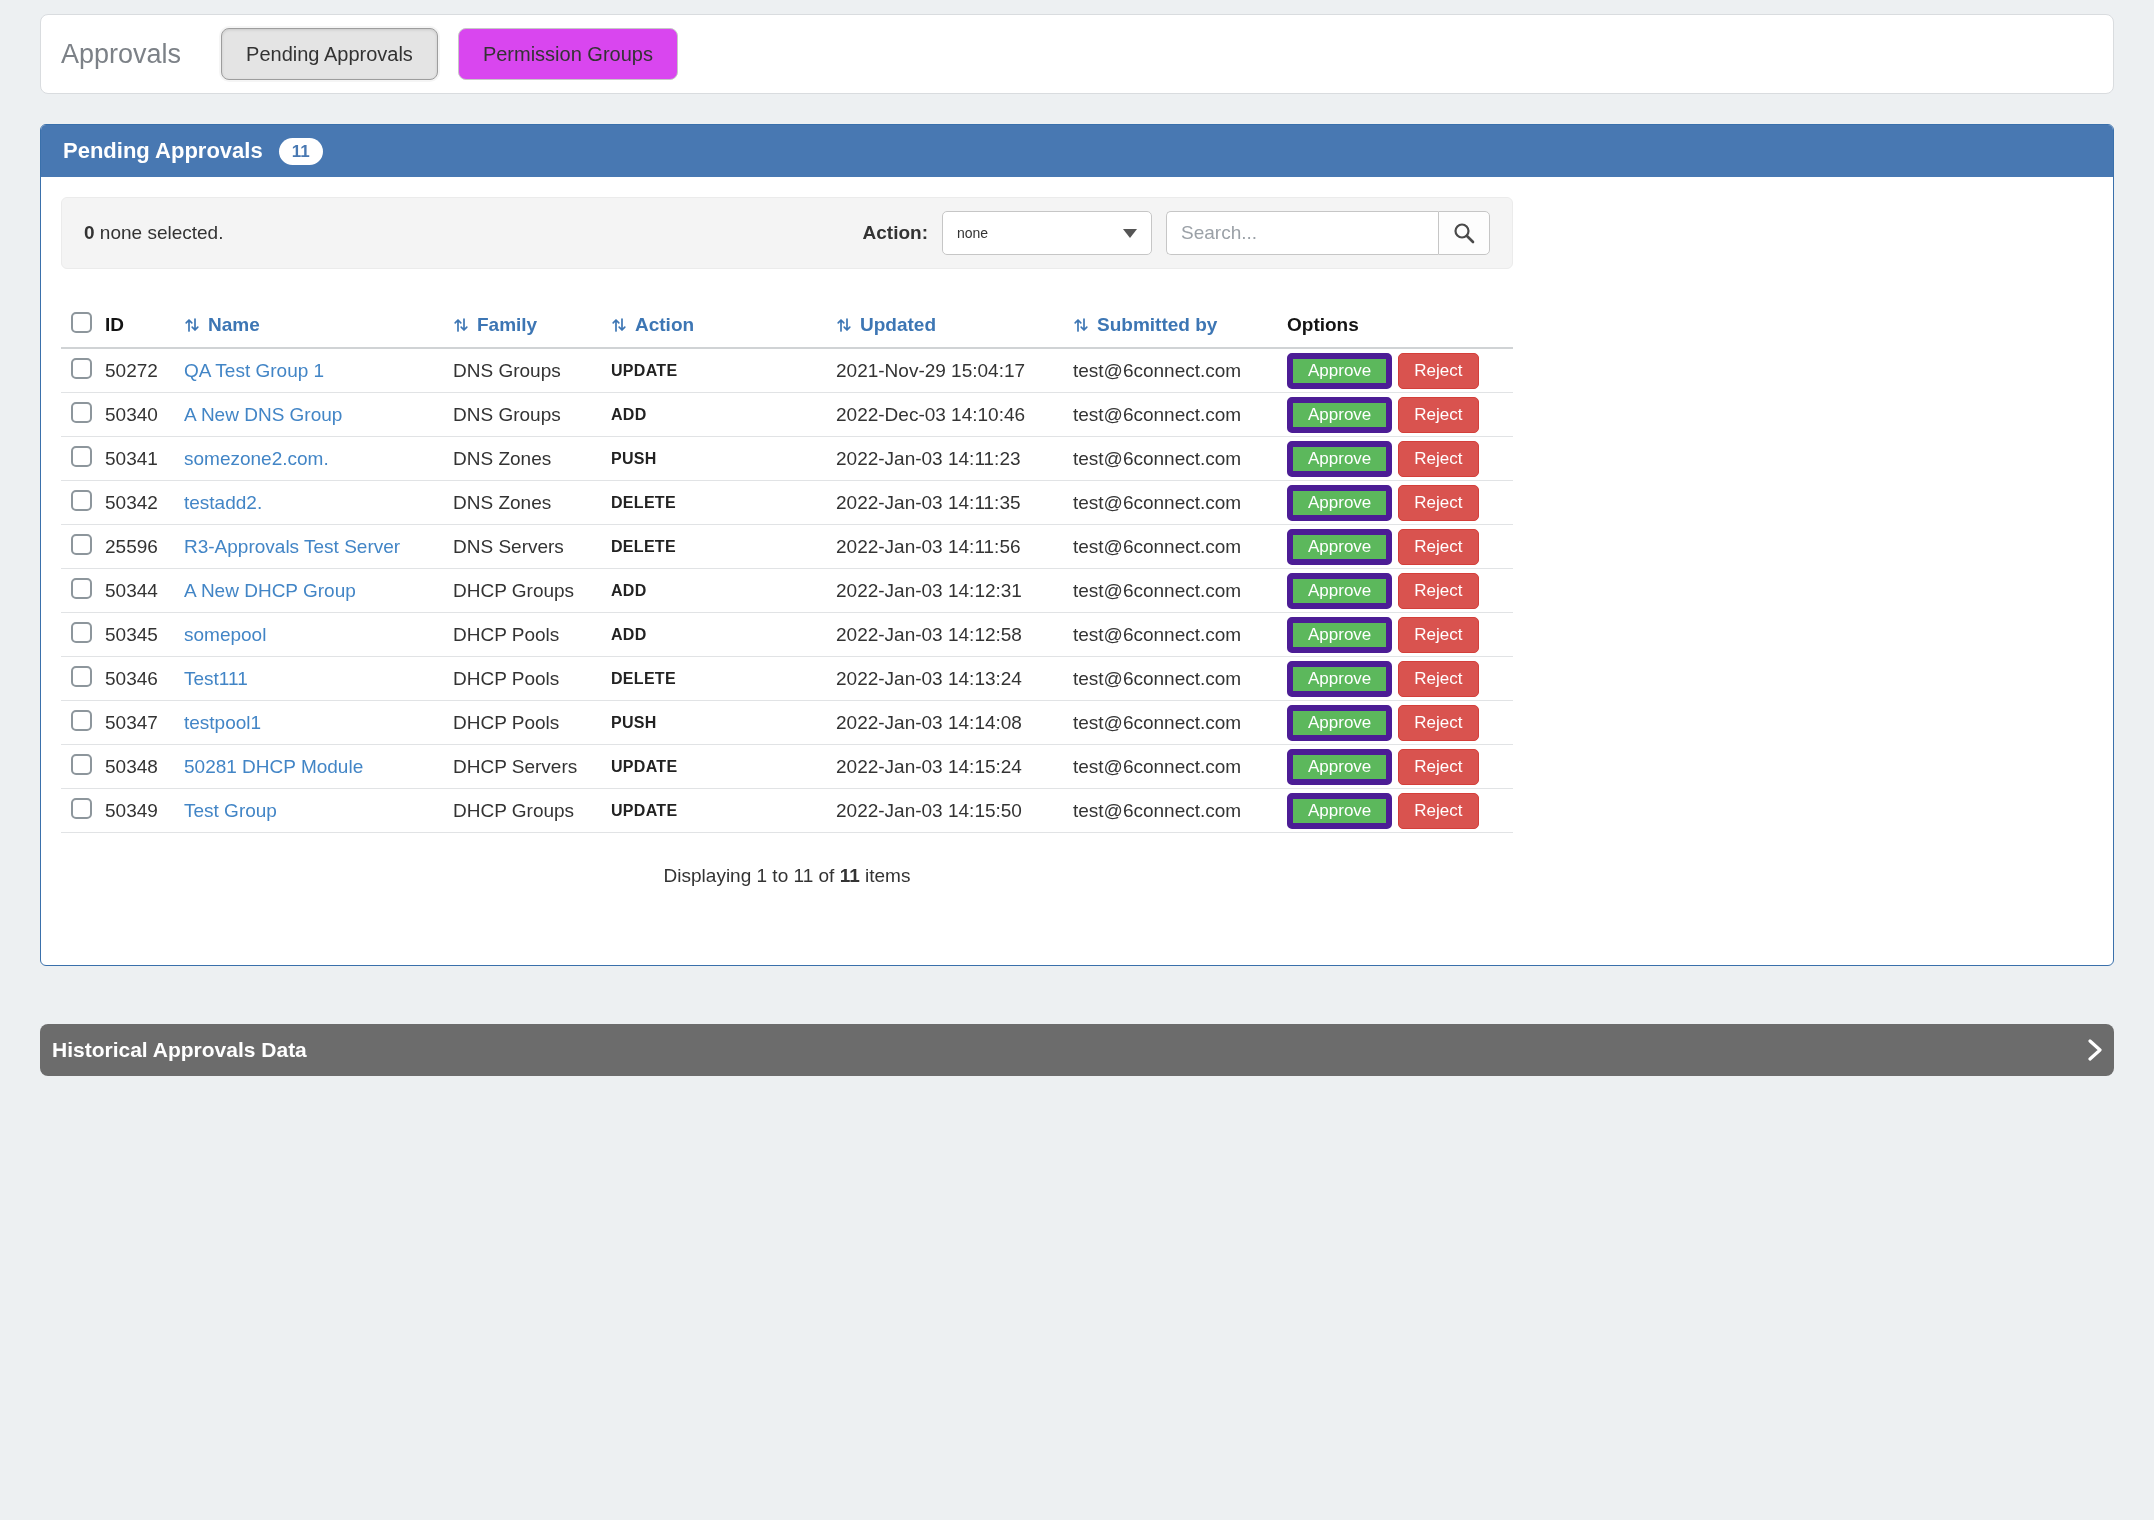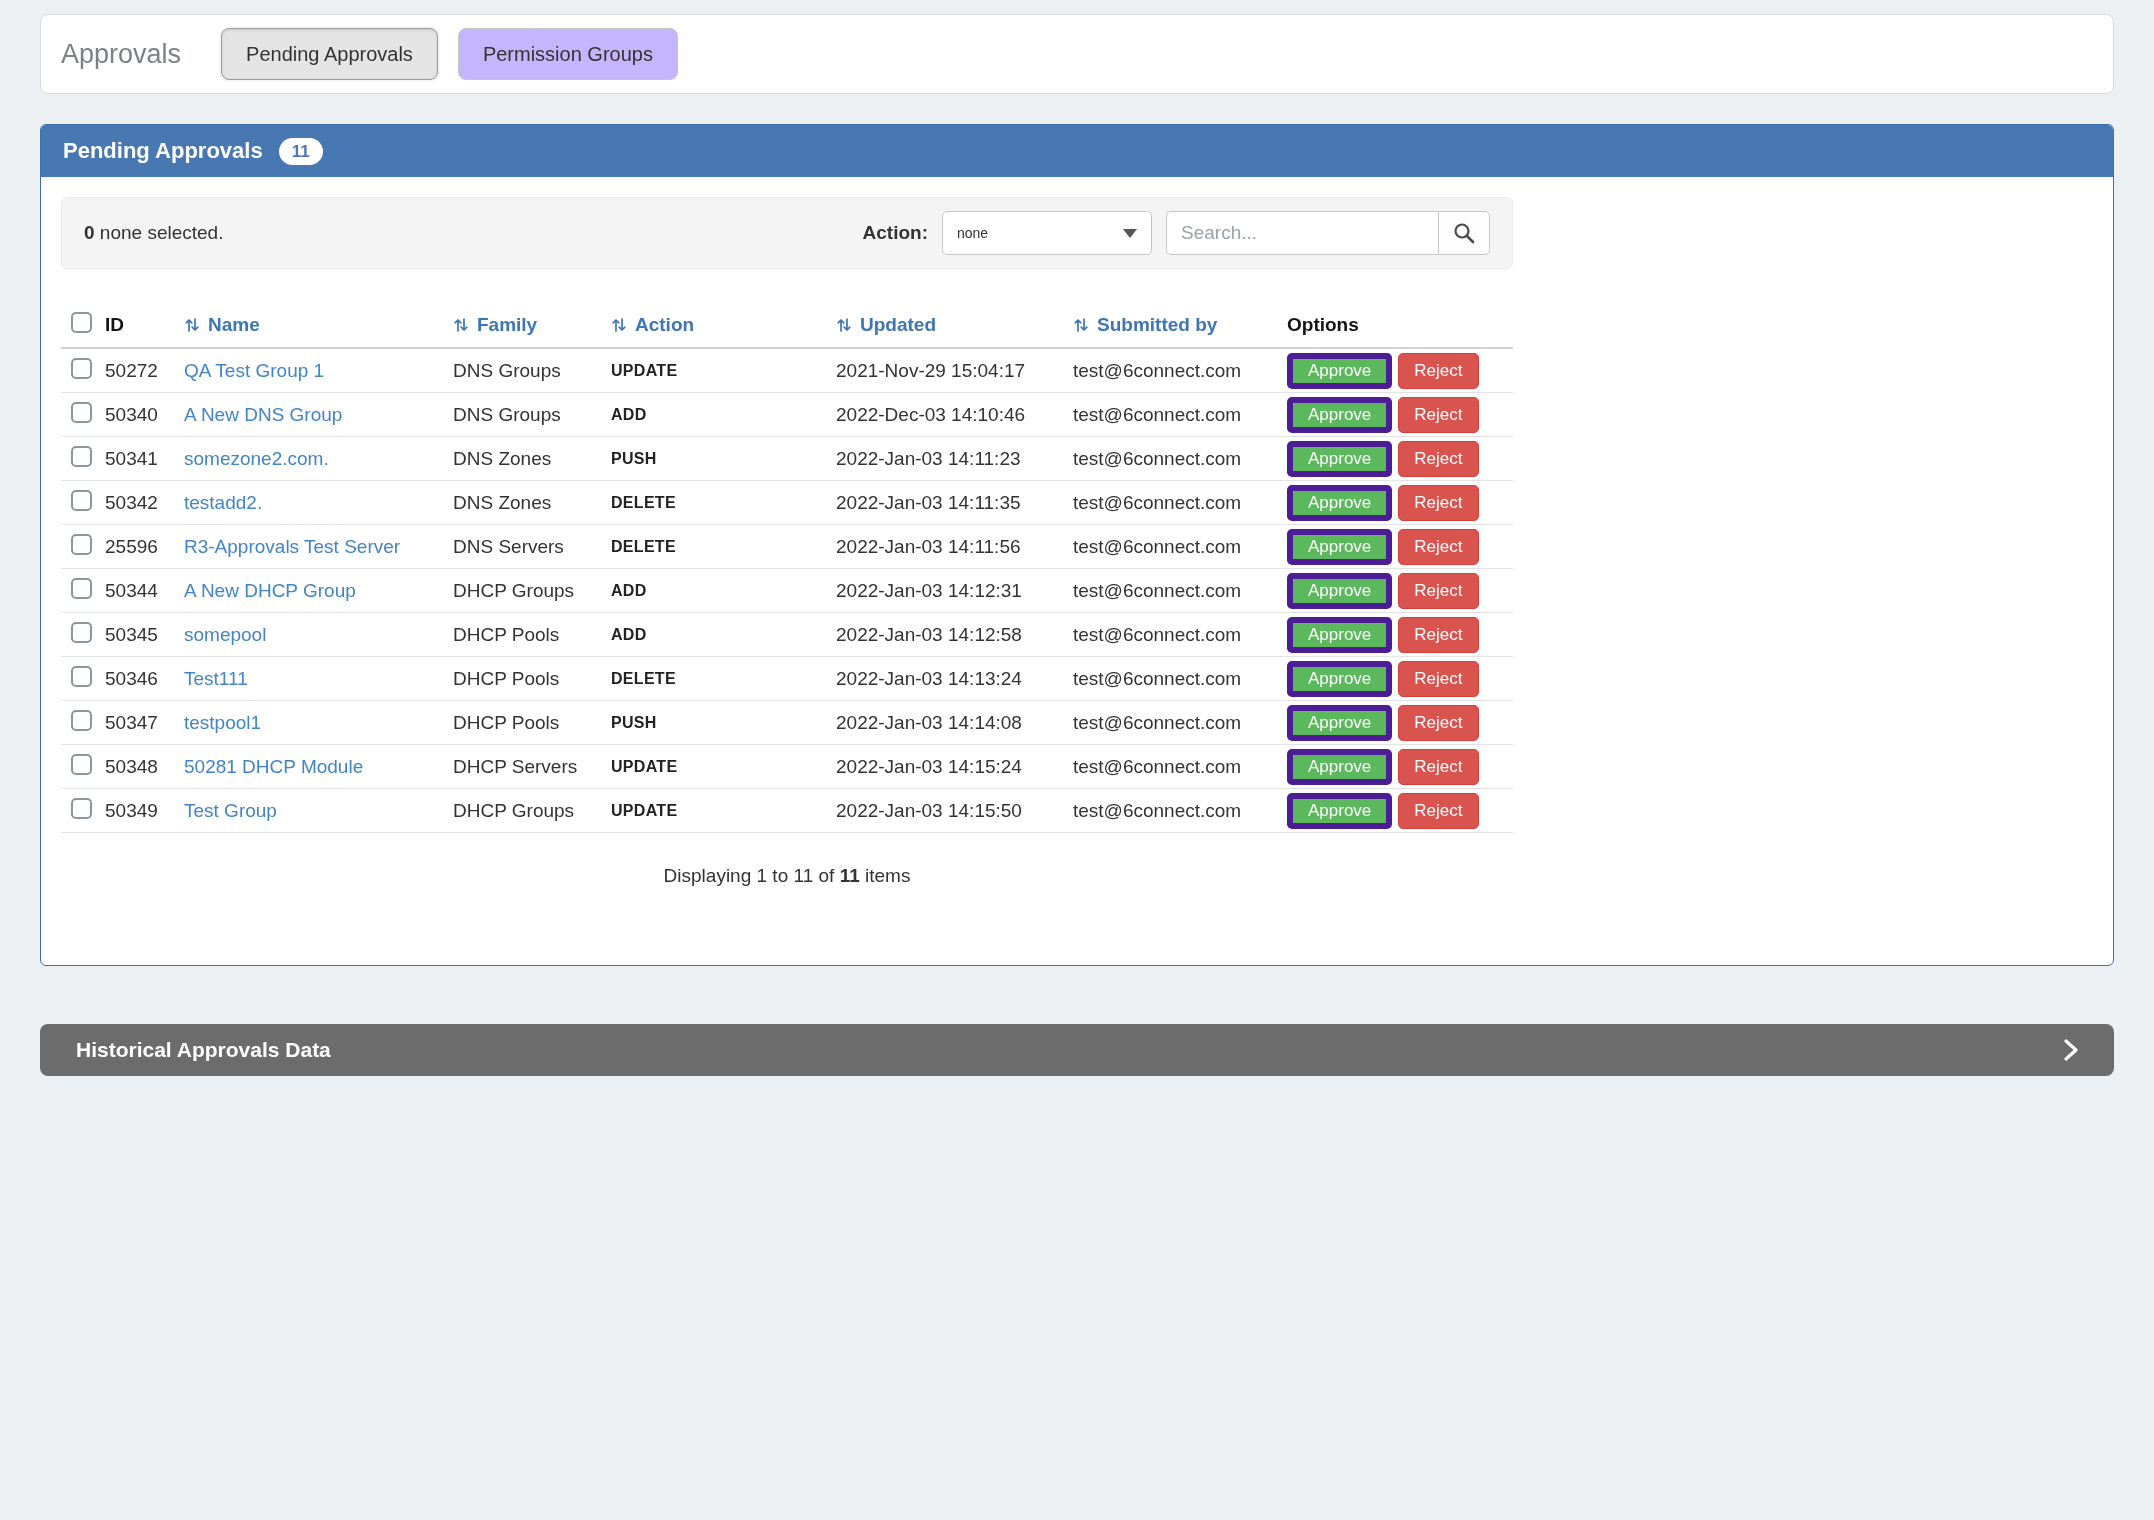--- a/index.html
+++ b/index.html
@@ -14,21 +14,21 @@
 
   
   .top-card {
     height:80px; background:#fff;
     border:1px solid #d9dcdf; border-radius:8px;
     display:flex; align-items:center; padding:0 20px;
   }
   .page-title { font-size:27px; color:#7c8187; margin-right:40px; }
   .tab {
     font-family:inherit; font-size:20px; color:#333;
-    background:#c4b5fd; border:1px solid #c7c7c7; border-radius:8px;
+    background:#d946ef; border:1px solid #c7c7c7; border-radius:8px;
     height:52px; padding:0 24px; margin-right:20px; cursor:pointer;
   }
   .tab.active {
     background:#e4e4e4; border-color:#9d9d9d;
     box-shadow: inset 0 1px 3px rgba(0,0,0,0.12), 0 0 0 2px rgba(0,0,0,0.04);
   }
 
   
   .panel {
     margin-top:30px; height:842px;
@@ -108,21 +108,21 @@
   .btn-approve { background:#5cb85c; border:6px solid #4c1d95; }
   .btn-reject  { background:#d9534f; border:1px solid #d43f3a;text-align:right; }
 
   .table-footer { margin-top:32px; text-align:center; font-size:19px; color:#333; }
   .table-footer b { font-weight:bold; }
 
   
   .historical {
     margin-top:58px; height:52px;
     background:#6c6c6c; border-radius:8px;
-    display:flex; align-items:center; padding:0 36px;
+    display:flex; align-items:center; padding:0 12px;
     cursor:pointer;
   }
   .historical-title { color:#fff; font-weight:bold; font-size:21px; }
   .historical svg { margin-left:auto; }
 </style>
 </head>
 <body>
 
 <div class="page">
 

